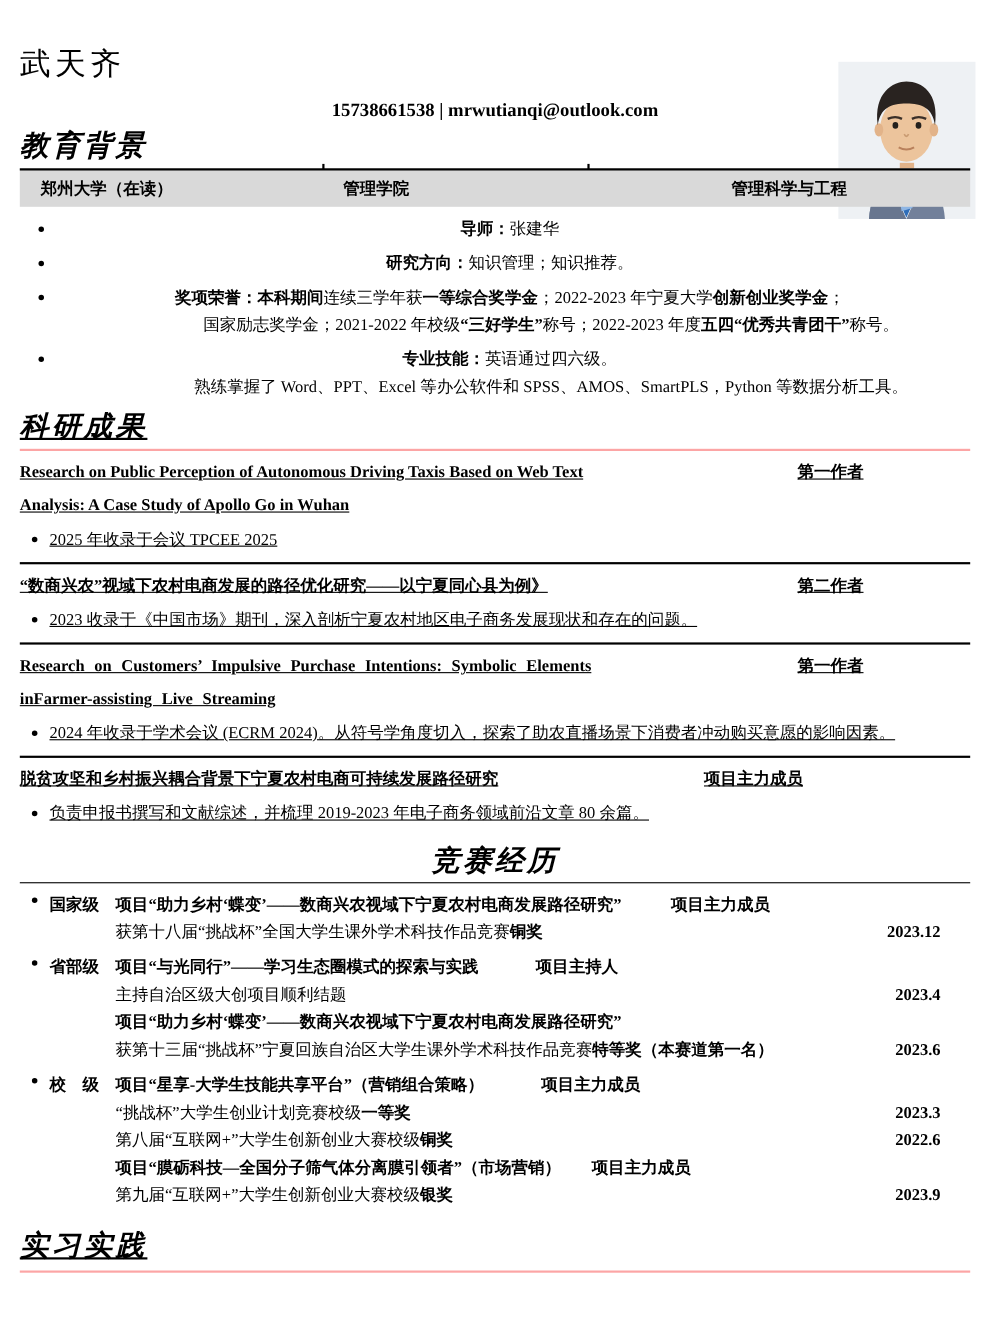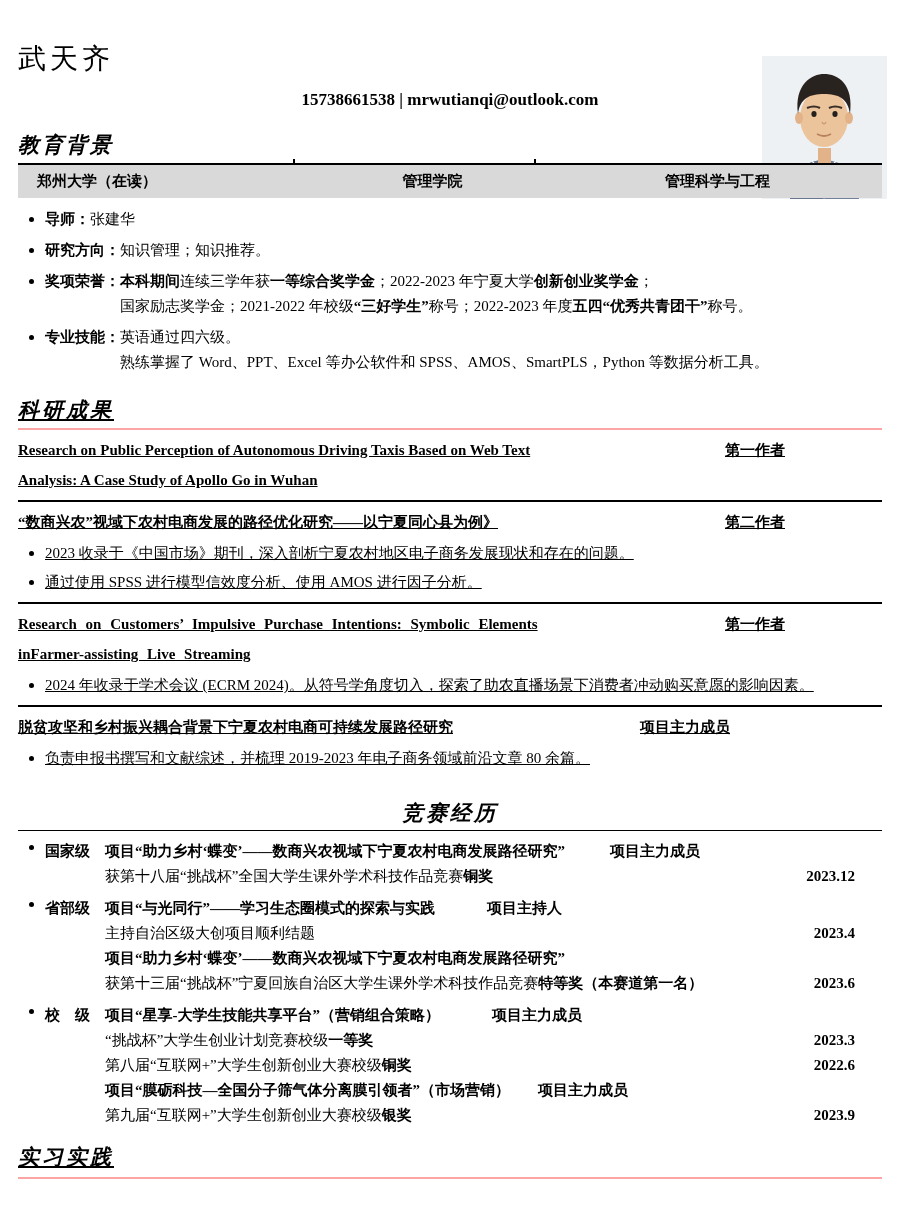--- a/index.html
+++ b/index.html
@@ -11,50 +11,50 @@
   .page{position:relative;width:900px;height:1211px;box-sizing:border-box;padding:0 18px;}
   .b{font-weight:bold;}
 
   
   .name{margin-top:44px;text-align:left;font-size:28px;letter-spacing:4px;line-height:1.1;}
   .contact{margin-top:15px;text-align:center;font-weight:bold;font-size:17px;}
   .photo{position:absolute;top:12px;right:13px;width:125px;height:143px;display:block;}
 
   
   h2{
-    margin:23px 0 0 0;font-size:21px;font-weight:bold;font-style:italic;
+    margin:7px 0 0 0;font-size:26px;font-weight:bold;font-style:italic;
     letter-spacing:3px;line-height:1.2;
   }
   .rule2{border-bottom:2px solid #fca5a5;text-decoration:underline;}
   .rule1{border-bottom:1.5px solid #000;text-align:center;}
 
   
   .edu-band{
     position:relative;display:flex;align-items:center;
     margin-top:5px;padding:7px 0;border-top:2px solid #000;
     font-weight:bold;
   }
   .edu-band .c1{width:275px;padding-left:19px;}
-  .edu-band .c2{width:241px;text-align:center;}
+  .edu-band .c2{width:241px;}
   .edu-band .c3{flex:1;text-align:center;}
   .tick{position:absolute;top:-6px;width:1.5px;height:5px;background:#000;}
   .tick.t1{left:275px;} .tick.t2{left:516px;}
 
   
   .blt{display:flex;align-items:flex-start;line-height:25px;margin-bottom:5px;}
   .dot{flex:none;width:27px;padding-left:11px;box-sizing:border-box;}
   .dot::before{
     content:"";display:inline-block;width:5px;height:5px;border-radius:50%;
     background:#000;vertical-align:middle;margin-bottom:3px;
   }
   .blt-body{flex:1;min-width:0;}
   .cont-line{margin-left:75px;}
 
   .edu-bullets{margin-top:9px;}
-  .edu-bullets .blt{margin-bottom:6px;}
+  .edu-bullets .blt{margin-bottom:6px;text-align:center;}
 
   
   .research h2{padding-bottom:5px;}
   .res-item{padding:5px 0 5px;text-decoration:underline;}
   .res-item.bt{border-top:2px solid #000;}
   .title-row{display:flex;justify-content:space-between;align-items:flex-start;font-weight:bold;}
   .res-title{white-space:pre-line;line-height:30px;max-width:680px;}
   .res-title.spread{word-spacing:5px;}
   .res-role{flex:none;margin-right:97px;line-height:30px;white-space:nowrap;}
   .res-role.near{margin-right:152px;}
@@ -146,34 +146,34 @@
 
   <section class="research">
     <h2 class="rule2">科研成果</h2>
 
     <div class="res-item">
       <div class="title-row">
         <div class="res-title">Research on Public Perception of Autonomous Driving Taxis Based on Web Text
 Analysis: A Case Study of Apollo Go in Wuhan</div>
         <div class="res-role">第一作者</div>
       </div>
+      <div class="blt">
+        <span class="dot"></span>
+        <div class="blt-body">2025 年收录于会议 TPCEE 2025</div>
+      </div>
     </div>
 
     <div class="res-item bt">
       <div class="title-row">
         <div class="res-title">“数商兴农”视域下农村电商发展的路径优化研究——以宁夏同心县为例》</div>
         <div class="res-role">第二作者</div>
       </div>
       <div class="blt">
         <span class="dot"></span>
         <div class="blt-body">2023 收录于《中国市场》期刊，深入剖析宁夏农村地区电子商务发展现状和存在的问题。</div>
-      </div>
-      <div class="blt">
-        <span class="dot"></span>
-        <div class="blt-body">通过使用 SPSS 进行模型信效度分析、使用 AMOS 进行因子分析。</div>
       </div>
     </div>
 
     <div class="res-item bt">
       <div class="title-row">
         <div class="res-title spread">Research on Customers’ Impulsive Purchase Intentions: Symbolic Elements
 inFarmer-assisting Live Streaming</div>
         <div class="res-role">第一作者</div>
       </div>
       <div class="blt">

